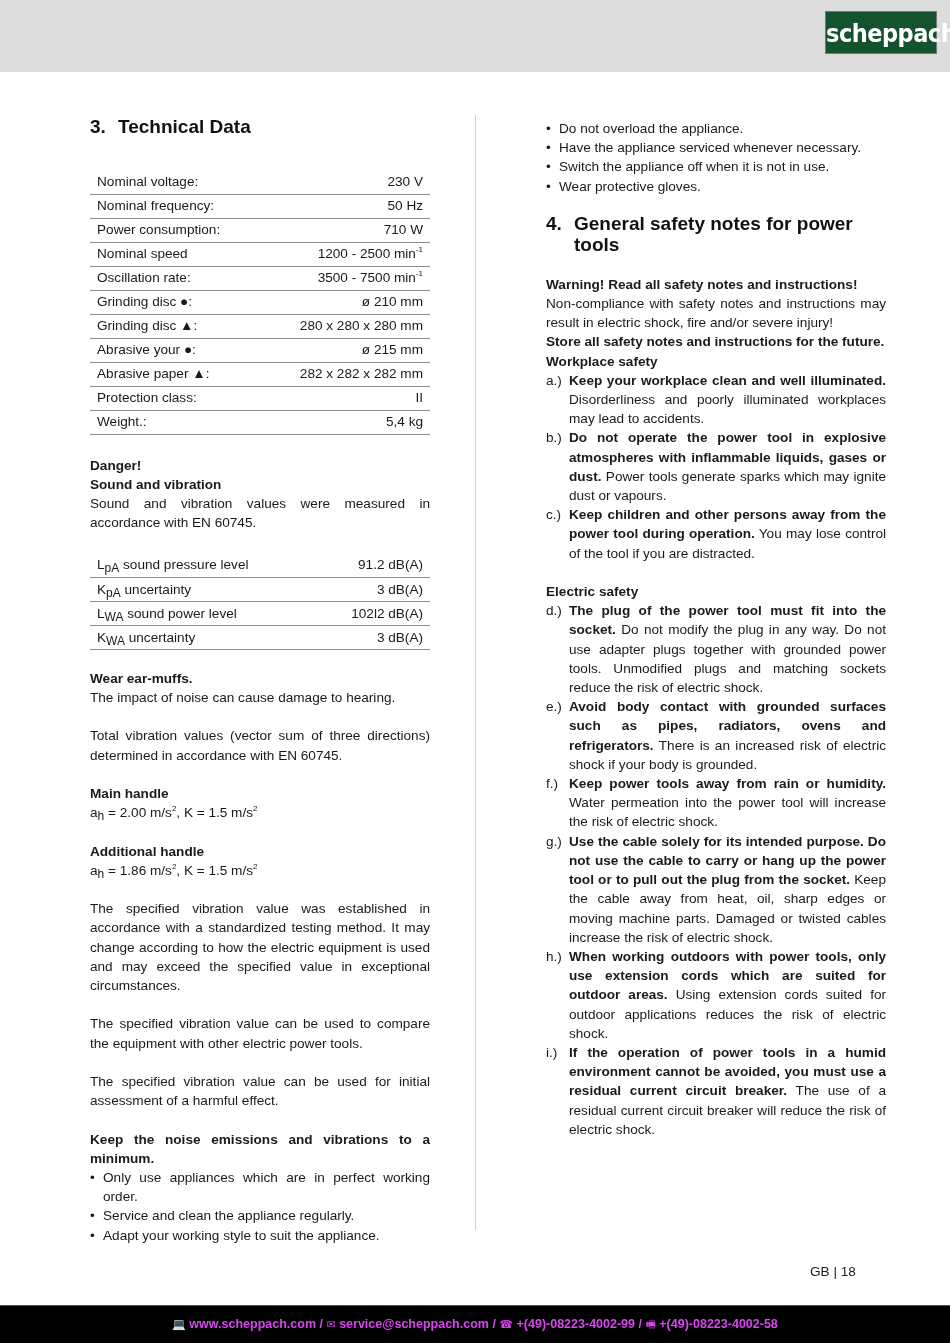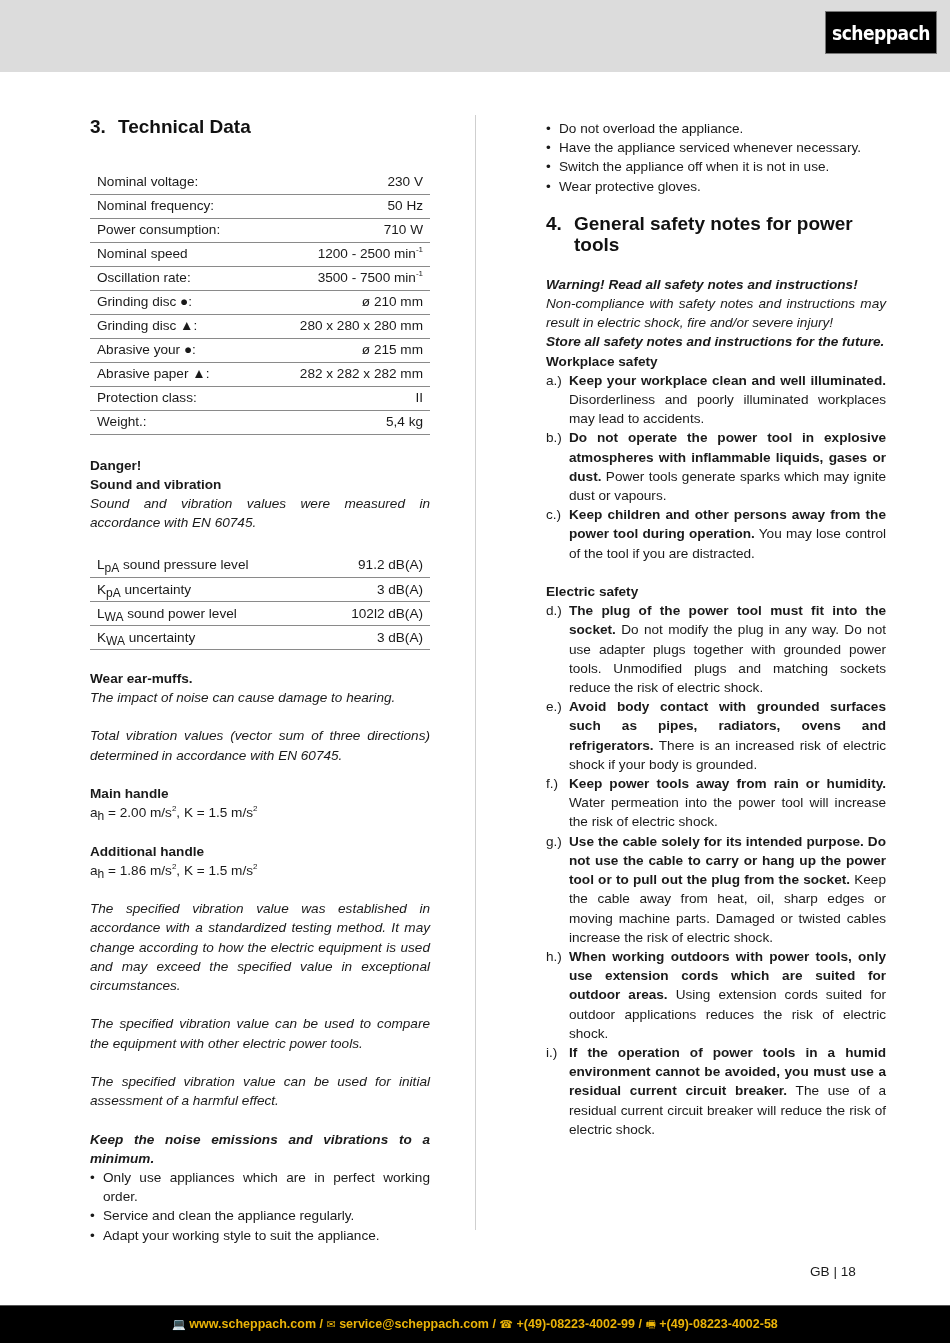--- a/index.html
+++ b/index.html
@@ -1,55 +1,55 @@
 <!DOCTYPE html>
 <html><head>
 <meta charset="utf-8">
 <style>
   * { box-sizing: border-box; margin: 0; padding: 0; }
   html, body { width: 950px; height: 1343px; background: #ffffff; overflow: hidden; }
   body { position: relative; font-family: "Liberation Sans", sans-serif; color: #1a1a1a; font-size: 13.6px; line-height: 19.2px; }
 
   .header-band { position: absolute; left: 0; top: 0; width: 950px; height: 72px; background: #dcdcdc; }
-  .logo { position: absolute; left: 825px; top: 11px; width: 112px; height: 43px; background: #000000; border: 1px solid #777; color: #fff;
-          font-family: "DejaVu Sans Condensed", "DejaVu Sans", sans-serif; font-weight: bold; font-size: 19px; line-height: 43px; text-align: center; letter-spacing: -0.5px; }
+  .logo { position: absolute; left: 825px; top: 11px; width: 112px; height: 43px; background: #14532d; border: 1px solid #777; color: #fff;
+          font-family: "DejaVu Sans Condensed", "DejaVu Sans", sans-serif; font-weight: bold; font-size: 25px; line-height: 43px; text-align: center; letter-spacing: -0.5px; }
 
   .col-divider { position: absolute; left: 475px; top: 115px; width: 1px; height: 1115px; background: #cfcfcf; }
 
   .left-col { position: absolute; left: 90px; top: 116px; width: 340px; }
   .right-col { position: absolute; left: 546px; top: 119px; width: 340px; }
 
   h2.sec { font-size: 19px; font-weight: bold; line-height: 21px; color: #111; display: flex; }
   h2.sec .num { width: 28px; flex: none; }
 
   table.spec { width: 340px; border-collapse: collapse; margin-top: 33px; }
   table.spec td { height: 24px; font-size: 13.6px; padding: 0 7px; border-bottom: 1.5px solid #8a8a8a; vertical-align: middle; }
   table.spec td.v { text-align: right; }
   sup { font-size: 8px; vertical-align: 6px; line-height: 0; }
   sub { font-size: 12px; vertical-align: -3px; line-height: 0; }
 
   .b { font-weight: bold; }
-  p { text-align: justify; font-style: italic; }
+  p { text-align: justify; }
   .gap { height: 19.2px; }
 
   table.sound { width: 340px; border-collapse: collapse; margin-top: 21px; }
   table.sound td { height: 24px; padding: 0 7px; border-bottom: 1.5px solid #8a8a8a; }
   table.sound td.v { text-align: right; }
 
   ul.bul { list-style: none; }
   ul.bul li { position: relative; padding-left: 13px; text-align: justify; }
   ul.bul li::before { content: "•"; position: absolute; left: 0; top: 0; }
 
   ol.alpha { list-style: none; }
   ol.alpha li { position: relative; padding-left: 23px; text-align: justify; }
   ol.alpha li .lbl { position: absolute; left: 0; top: 0; }
 
   .page-num { position: absolute; left: 810px; top: 1262px; font-size: 13.6px; }
 
-  .footer { position: absolute; left: 0; top: 1305px; width: 950px; height: 38px; background: #000; color: #eab308;
+  .footer { position: absolute; left: 0; top: 1305px; width: 950px; height: 38px; background: #000; color: #d946ef;
             font-size: 12.5px; font-weight: bold; line-height: 36px; text-align: center; border-top: 1px solid #555; }
   .footer span.ic { font-weight: normal; font-size: 11px; }
 </style>
 </head>
 <body>
 
 <div class="header-band"></div>
 <div class="logo">scheppach</div>
 
 <div class="col-divider"></div>

